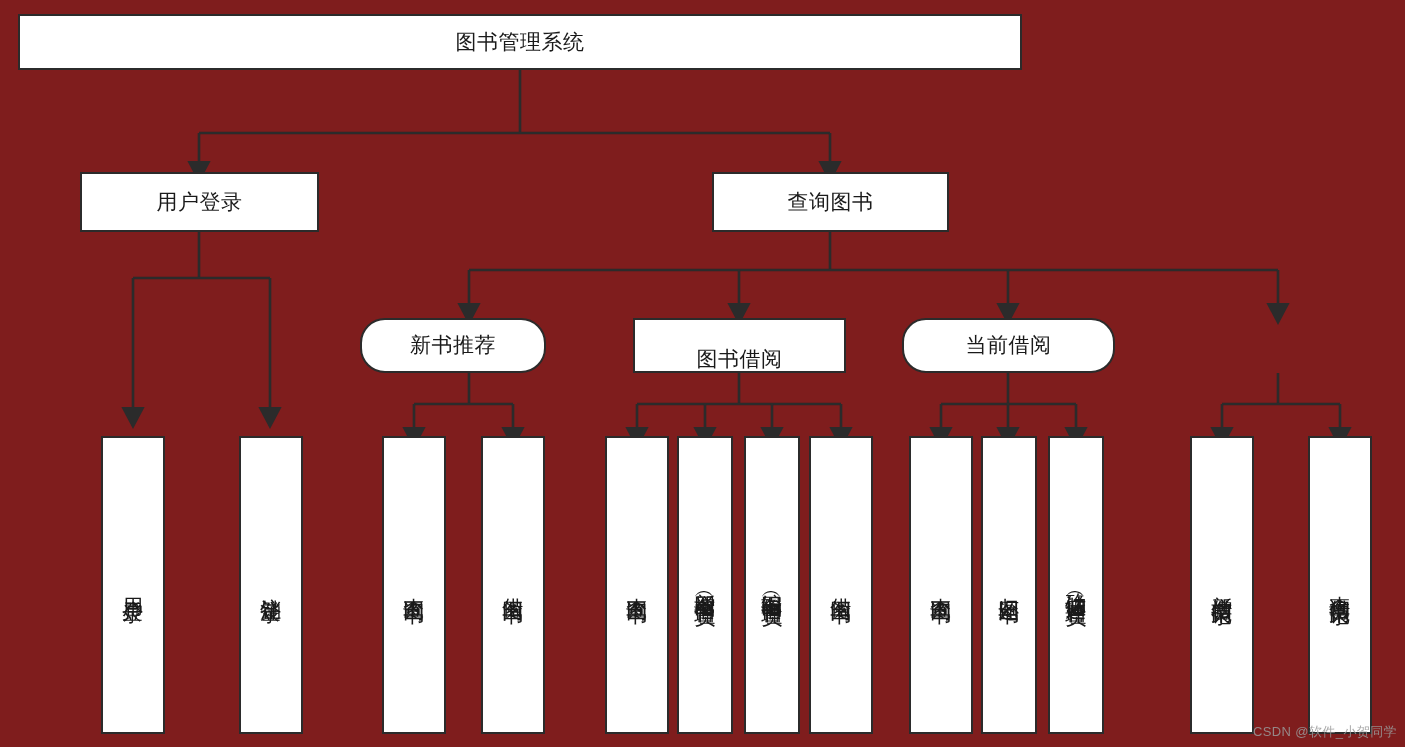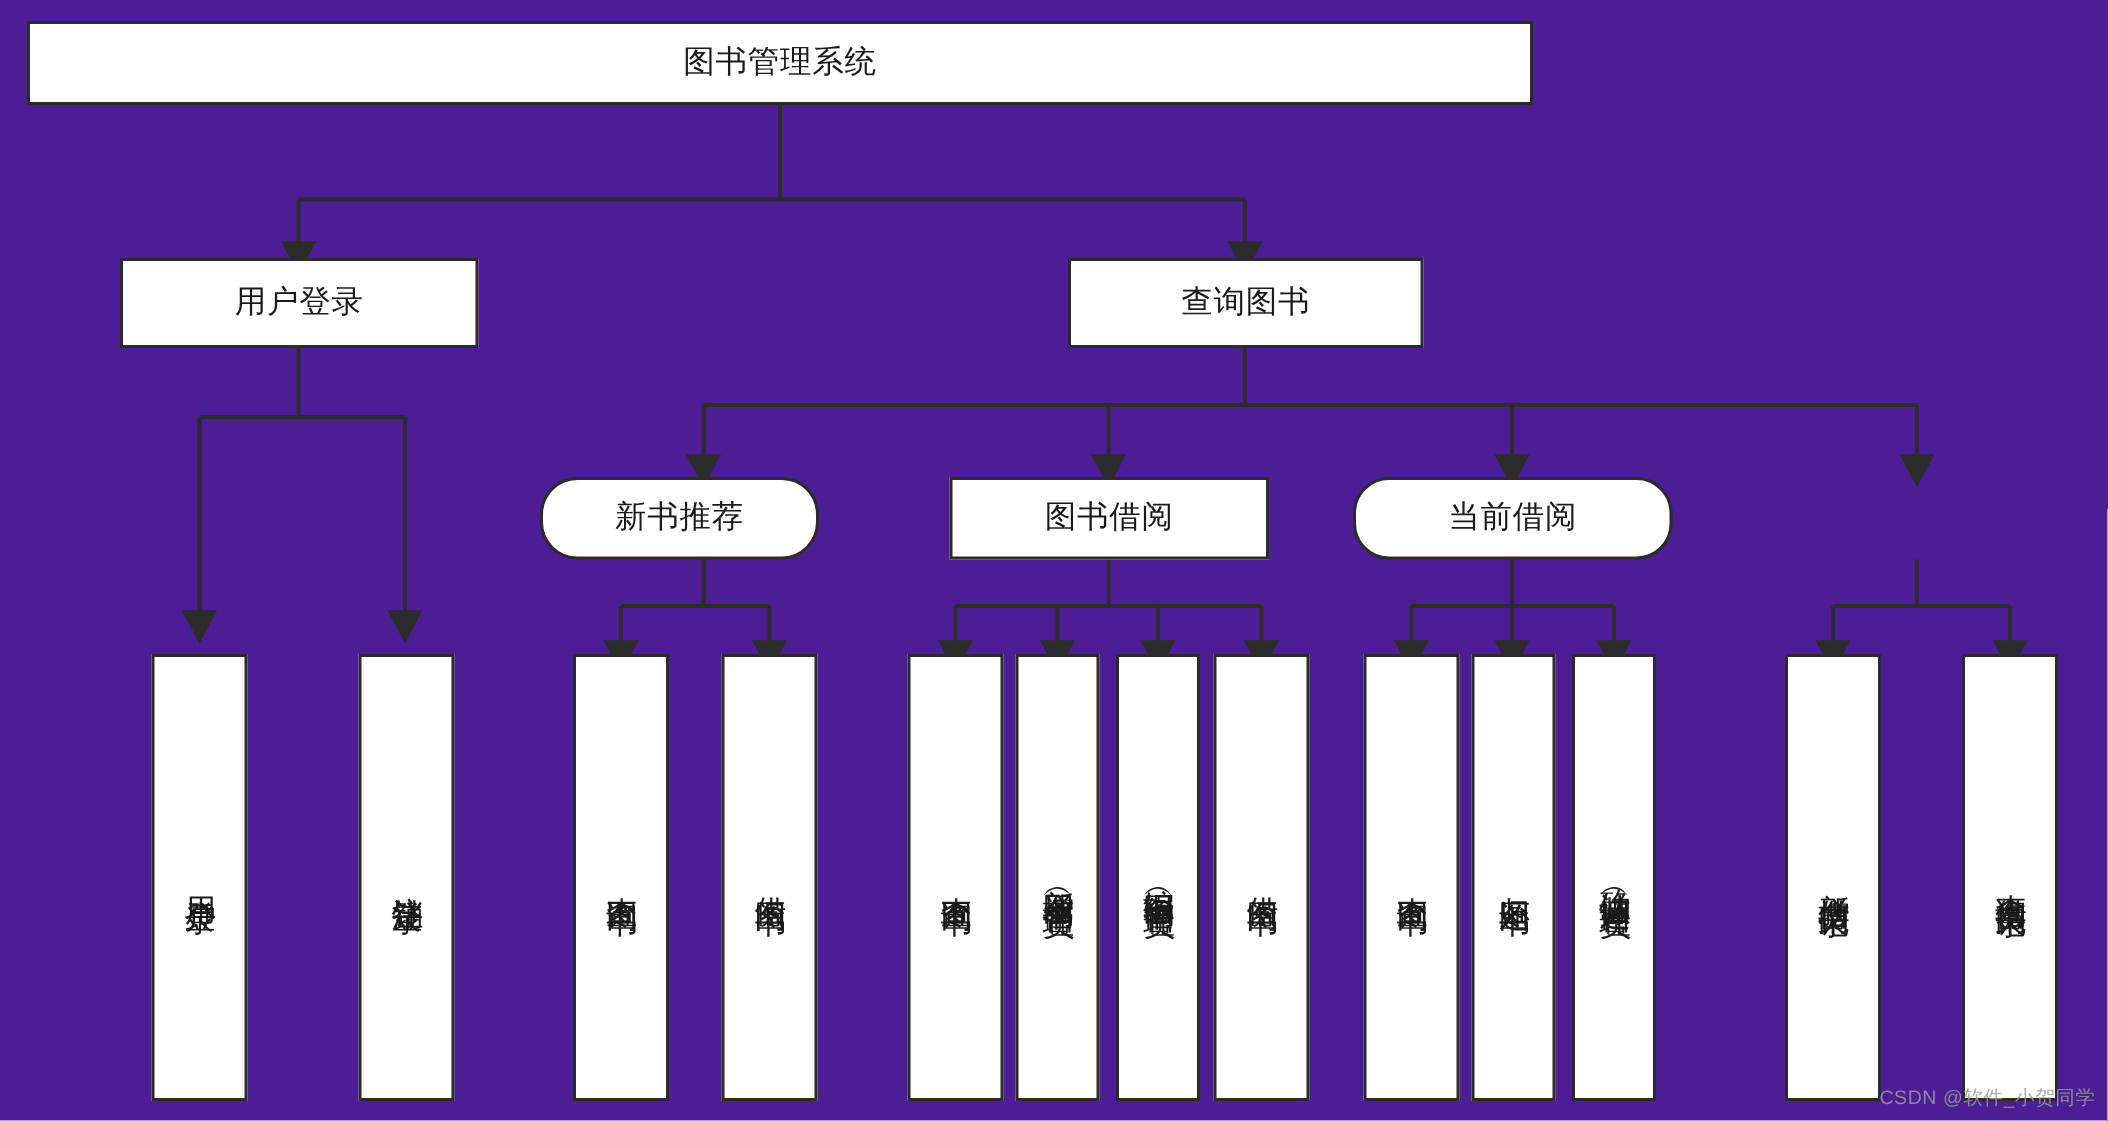--- a/index.html
+++ b/index.html
@@ -7,21 +7,21 @@
     padding: 0;
     background: #ffffff;
   }
   body {
     font-family: "Liberation Sans", "DejaVu Sans", sans-serif;
   }
   #stage {
     position: relative;
     width: 1405px;
     height: 747px;
-    background: #4c1d95;
+    background: #7f1d1d;
     overflow: hidden;
   }
   #edges {
     position: absolute;
     left: 0;
     top: 0;
     width: 1405px;
     height: 747px;
     pointer-events: none;
   }
@@ -127,21 +127,21 @@
   <div class="node" style="left:80px; top:172px; width:239px; height:60px;">
     <span class="lbl">用户登录</span>
   </div>
   <div class="node" style="left:712px; top:172px; width:237px; height:60px;">
     <span class="lbl">查询图书</span>
   </div>
 
   <div class="node" style="left:360px; top:318px; width:186px; height:55px;border-radius:25px;">
     <span class="lbl">新书推荐</span>
   </div>
-  <div class="node" style="left:633px; top:318px; width:213px; height:55px;">
+  <div class="node" style="left:633px; top:318px; width:213px; height:55px;align-items:flex-end;">
     <span class="lbl">图书借阅</span>
   </div>
   <div class="node" style="left:902px; top:318px; width:213px; height:55px;border-radius:24px;">
     <span class="lbl">当前借阅</span>
   </div>
 
   <div class="node leaf" style="left:101px; top:436px; width:64px; height:298px;">
     <span class="lbl">用户登录</span>
   </div>
   <div class="node leaf" style="left:239px; top:436px; width:64px; height:298px;">

